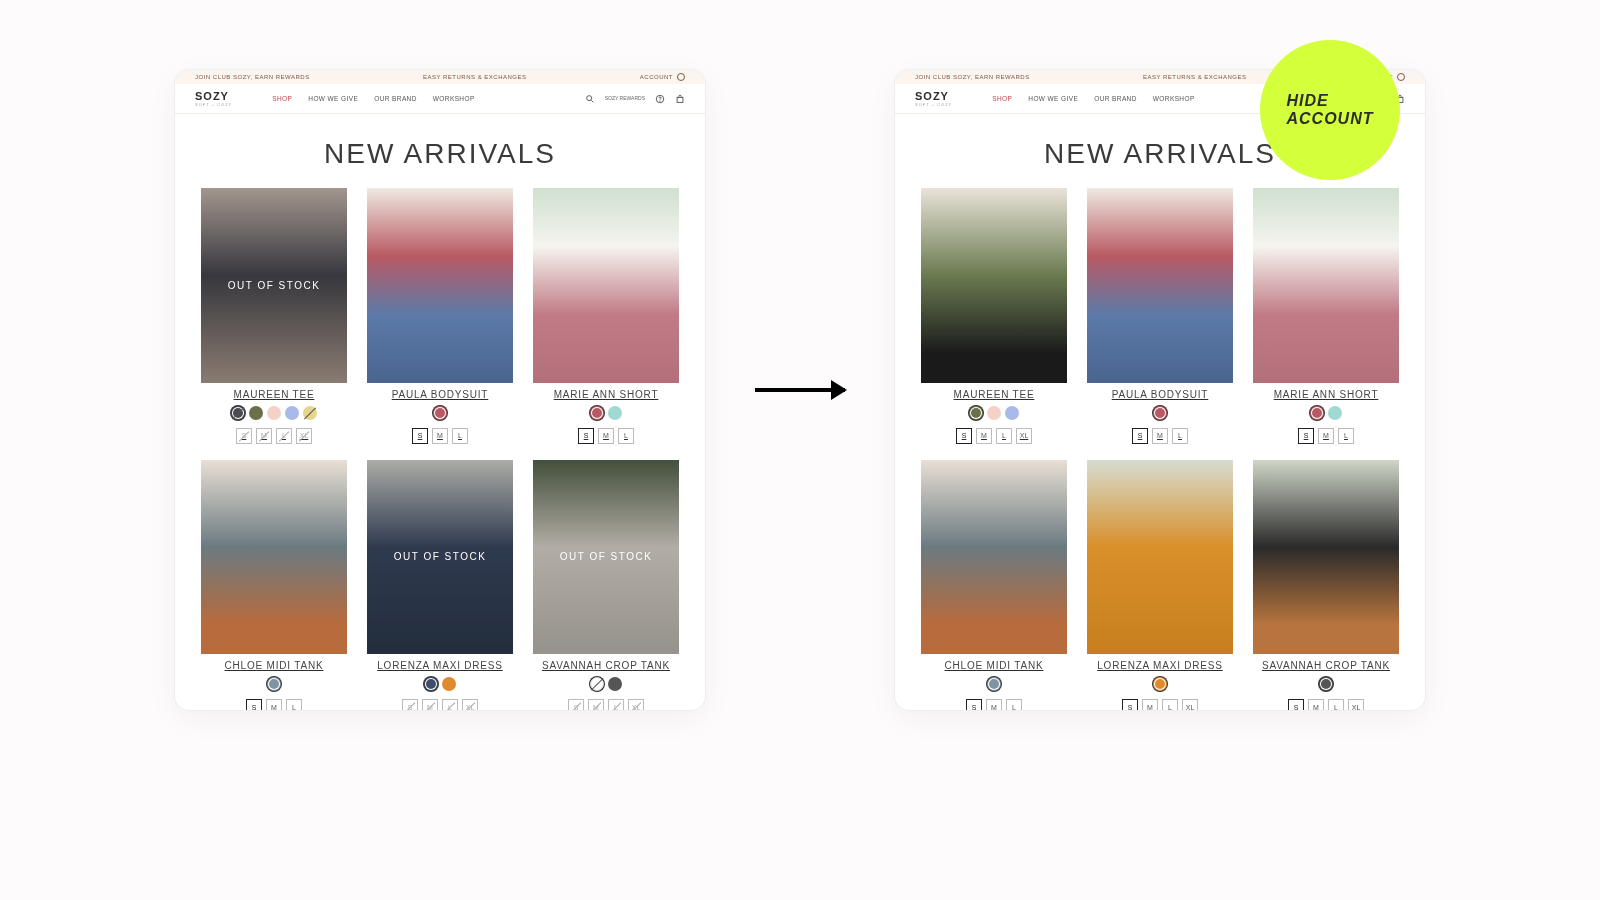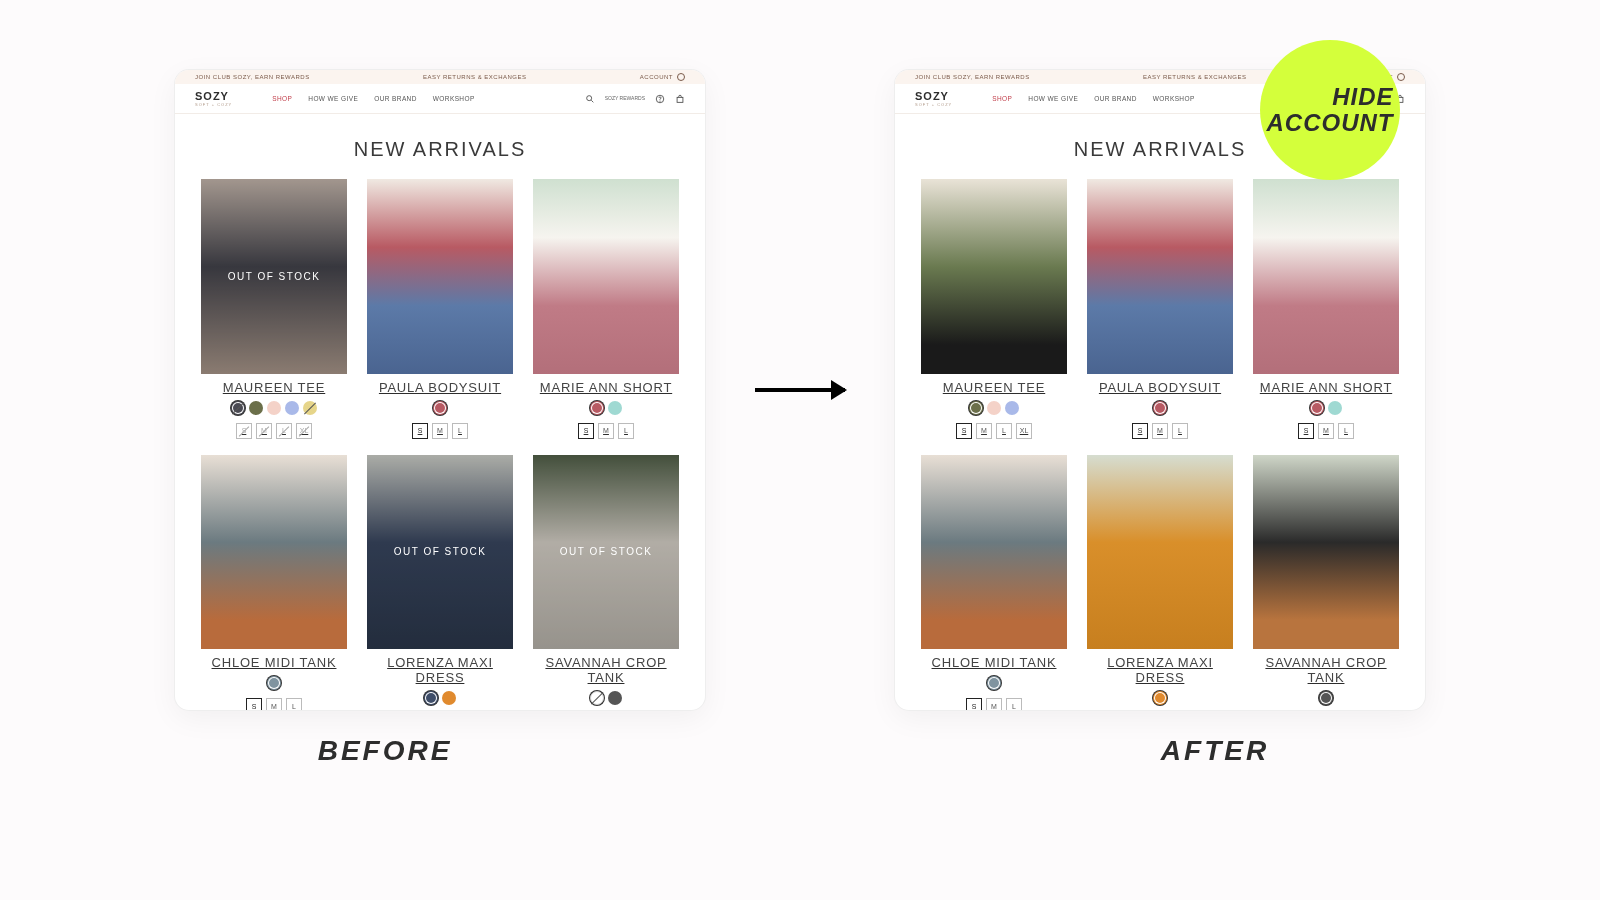--- a/index.html
+++ b/index.html
@@ -91,21 +91,21 @@
   .navactions .ico {
     width: 10px; height: 10px;
     display:flex; align-items:center; justify-content:center;
   }
   .navactions .rewards {
     font-size: 5px; line-height:1; text-align:right; color:#666; text-transform:uppercase;
   }
 
   .page-title {
     text-align: center;
-    font-size: 20px;
+    font-size: 28px;
     letter-spacing: 2px;
     font-weight: 500;
     padding: 24px 0 18px;
     color: #3a3a3a;
   }
 
   .grid {
     display: grid;
     grid-template-columns: repeat(3, 1fr);
     gap: 16px 20px;
@@ -124,21 +124,21 @@
     background: rgba(0,0,0,0.25);
   }
   .oos-label {
     position:absolute; inset:0;
     display:flex; align-items:center; justify-content:center;
     color:#fff; font-size:10px; letter-spacing:1.5px; font-weight:500;
     z-index:2;
   }
   .prod-name {
     margin-top: 6px;
-    font-size: 13px;
+    font-size: 10px;
     letter-spacing: 0.8px;
     color: #444;
     text-transform: uppercase;
   }
   .swatches {
     display:flex; justify-content:center; gap:4px;
     margin-top: 6px;
   }
   .sw {
     width: 14px; height:14px; border-radius:50%;
@@ -202,23 +202,23 @@
   }
 
   
   .badge {
     position:absolute;
     top: 40px; right: 200px;
     width: 140px; height: 140px;
     background: var(--badge);
     border-radius: 50%;
     display:flex; align-items:center; justify-content:center;
-    text-align:right;
+    text-align:left;
     font-weight:800; font-style:italic;
-    font-size: 24px; letter-spacing:1px; line-height:1.1;
+    font-size: 16px; letter-spacing:1px; line-height:1.1;
     z-index: 10;
   }
 
   
   .ph { width:100%; height:100%; }
   .ph-a { background: linear-gradient(180deg,#d9c9be 0%,#4a4a53 45%,#b9a597 100%); }
   .ph-b { background: linear-gradient(180deg,#f0e9e2 0%,#b85a63 35%,#5c7aa8 65%,#4a6490 100%); }
   .ph-c { background: linear-gradient(180deg,#cfe0d0 0%,#f6f4ef 30%,#c07b86 65%,#b36f7a 100%); }
   .ph-d { background: linear-gradient(180deg,#e8dfd5 0%,#6b7a80 45%,#b86b3c 85%); }
   .ph-e { background: linear-gradient(180deg,#e4e6df 0%,#3f4e6a 45%,#2f3c52 100%); }
@@ -531,18 +531,14 @@
               <span class="sz selected">S</span>
               <span class="sz">M</span>
               <span class="sz">L</span>
               <span class="sz">XL</span>
             </div>
           </div>
         </div>
 </div>
   </div>
 
-  <div class="captions">
-    <div>BEFORE</div>
-    <div>AFTER</div>
-  </div>
 
 </div>
 
 </body></html>

